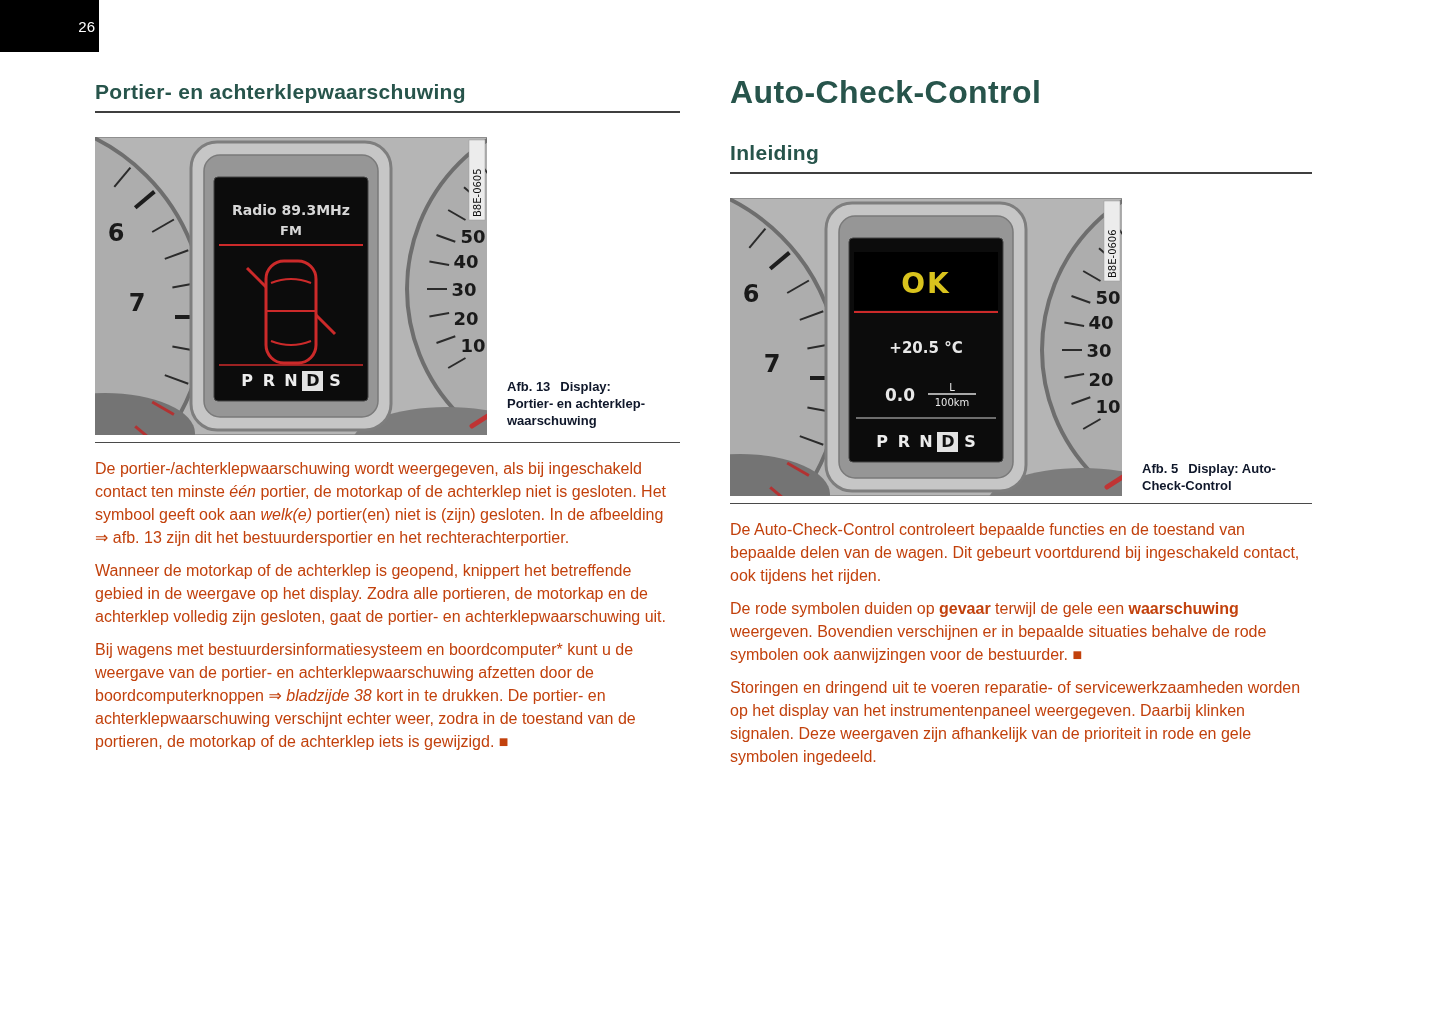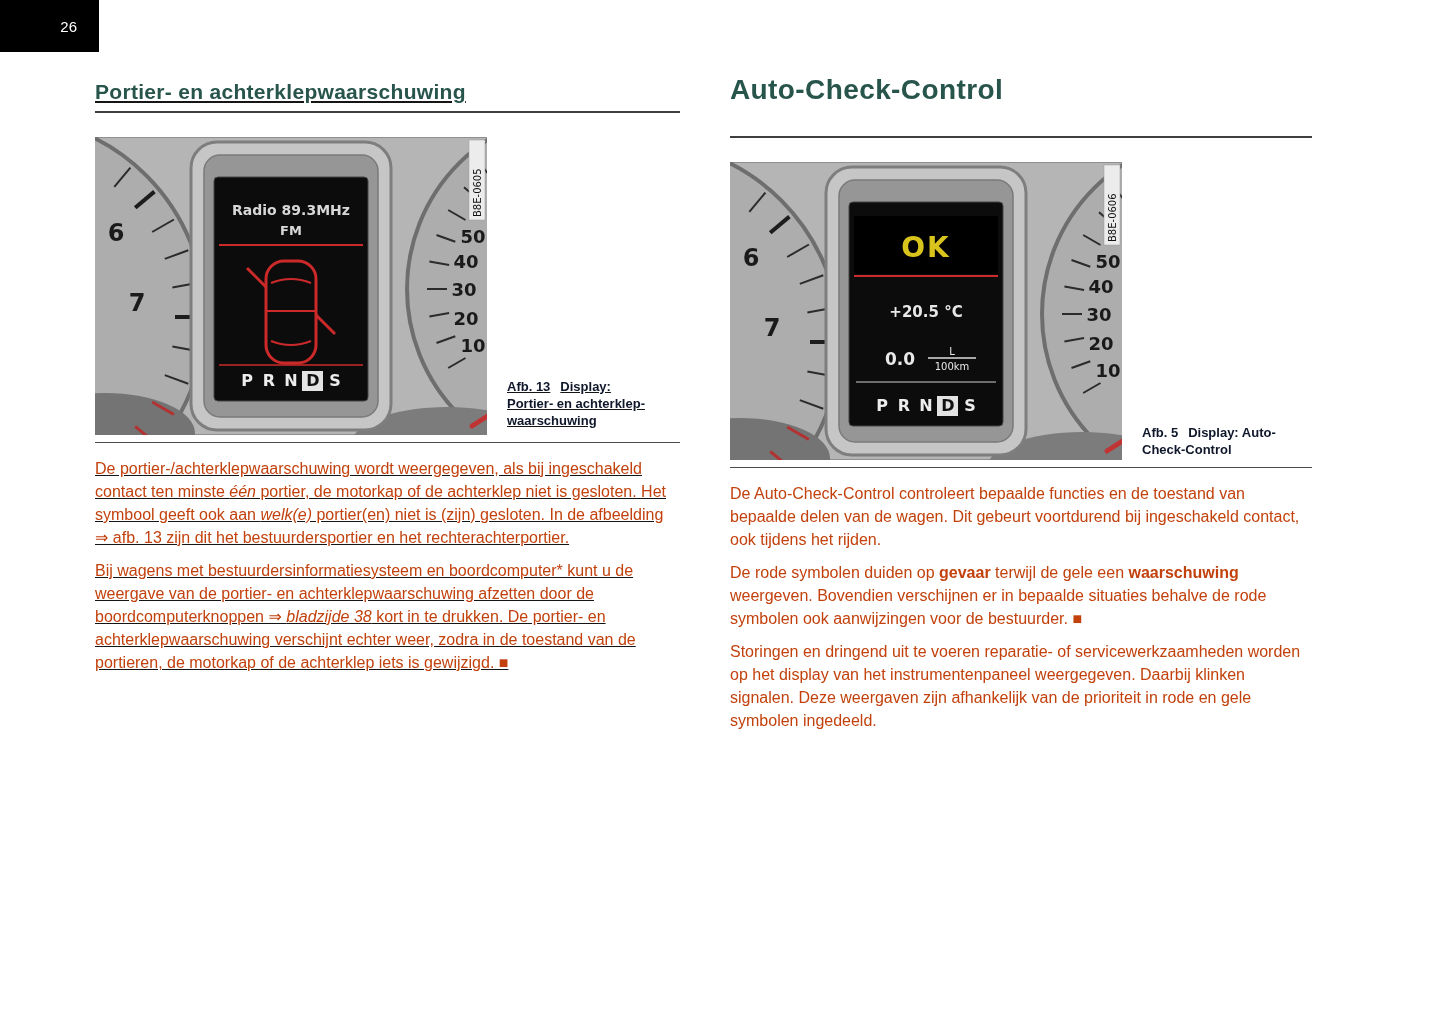--- a/index.html
+++ b/index.html
@@ -9,27 +9,27 @@
     --display-yellow:#d9c31d;
     --rule-dark:#3f3f3f;
   }
   *{box-sizing:border-box;margin:0;padding:0;}
   html,body{background:#ffffff;}
   body{font-family:"Liberation Sans", sans-serif;color:#151515;}
   .page{position:relative;width:1445px;height:1026px;background:#fff;overflow:hidden;}
 
   .pagenum-box{position:absolute;left:0;top:0;width:99px;height:52px;background:#000;
     color:#fff;display:flex;align-items:center;justify-content:flex-end;
-    padding-right:22px;font-size:15px;}
+    padding-right:4px;font-size:15px;}
 
   .col{position:absolute;top:80px;}
-  .col-left{left:95px;width:585px;text-decoration:underline;}
+  .col-left{left:95px;width:585px;}
   .col-right{left:730px;width:582px;top:74px;}
 
-  .main-heading{font-size:28px;font-weight:bold;color:var(--heading-green);
+  .main-heading{font-size:32px;font-weight:bold;color:var(--heading-green);
     letter-spacing:0.4px;margin-bottom:30px;}
   .sub-heading{font-size:21px;font-weight:bold;color:var(--heading-green);
     letter-spacing:0.3px;}
   .heading-rule{border-top:2px solid var(--rule-dark);margin:7px 0 0 0;}
   .space-after-rule{height:24px;}
 
   .figure-block{margin-top:0;}
   .figure-row{display:flex;align-items:flex-end;gap:20px;}
   .cluster{display:block;flex:0 0 auto;}
   .caption{font-size:13px;font-weight:bold;line-height:17px;color:#0f172a;
@@ -143,26 +143,28 @@
           <div class="cap-line"><span class="cap-label">Afb. 13</span><span>Display:</span></div>
           <div class="cap-line">Portier- en achterklep-</div>
           <div class="cap-line">waarschuwing</div>
         </div>
       </div>
       <div class="figure-rule"></div>
     </div>
 
     <div class="body-text">
         <p><span>De portier-/achterklepwaarschuwing wordt weergegeven, als bij ingeschakeld contact ten minste </span><span class="em">één</span><span> portier, de motorkap of de achterklep niet is gesloten. Het symbool geeft ook aan </span><span class="em">welk(e)</span><span> portier(en) niet is (zijn) gesloten. In de afbeelding ⇒ afb. 13 zijn dit het bestuurdersportier en het rechterachterportier.</span></p>
+        <p><span>Wanneer de motorkap of de achterklep is geopend, knippert het betreffende gebied in de weergave op het display. Zodra alle portieren, de motorkap en de achterklep volledig zijn gesloten, gaat de portier- en achterklepwaarschuwing uit.</span></p>
         <p><span>Bij wagens met bestuurdersinformatiesysteem en boordcomputer* kunt u de weergave van de portier- en achterklepwaarschuwing afzetten door de boordcomputerknoppen ⇒ </span><span class="em">bladzijde 38</span><span> kort in te drukken. De portier- en achterklepwaarschuwing verschijnt echter weer, zodra in de toestand van de portieren, de motorkap of de achterklep iets is gewijzigd. ■</span></p>
       </div>
   </div>
 
   <div class="col col-right">
     <h1 class="main-heading">Auto-Check-Control</h1>
+    <h2 class="sub-heading">Inleiding</h2>
     <div class="heading-rule"></div>
     <div class="space-after-rule"></div>
 
     <div class="figure-block">
       <div class="figure-row">
         <svg class="cluster" width="392" height="298" viewBox="0 0 392 298">
           <rect x="0.5" y="0.5" width="391" height="297" fill="#b5b5b5" stroke="#8f8f8f"></rect>
           <circle cx="-90" cy="180" r="200" fill="#adadad" stroke="#6e6e6e" stroke-width="4"></circle>
           <circle cx="490" cy="152" r="178" fill="#adadad" stroke="#6e6e6e" stroke-width="4"></circle>
           <ellipse cx="10" cy="296" rx="90" ry="40" fill="#747474"></ellipse>

